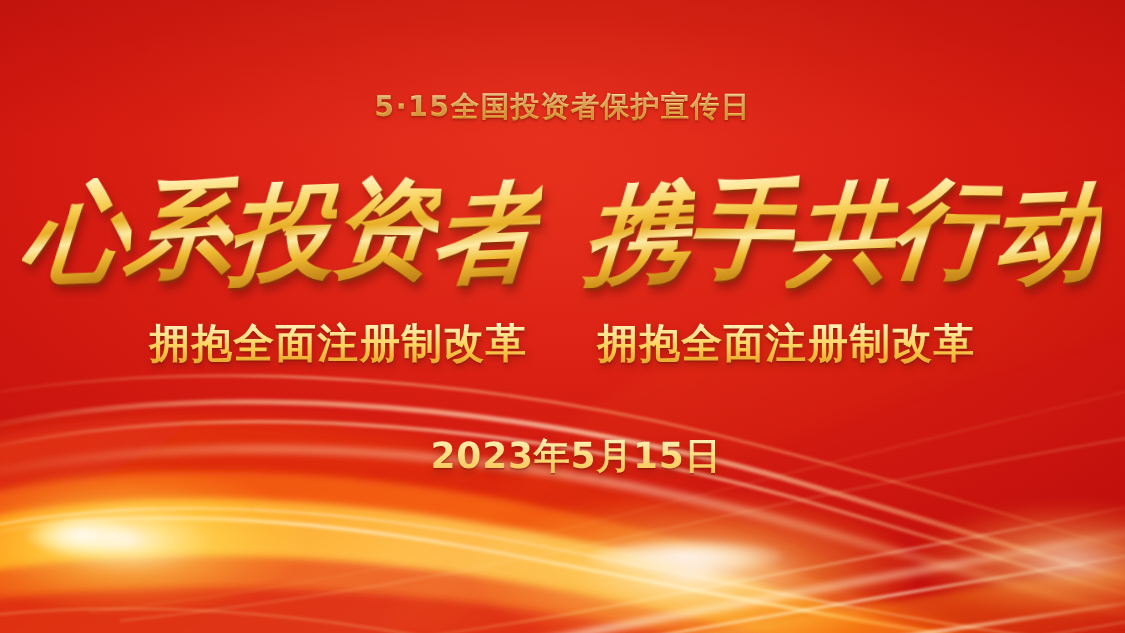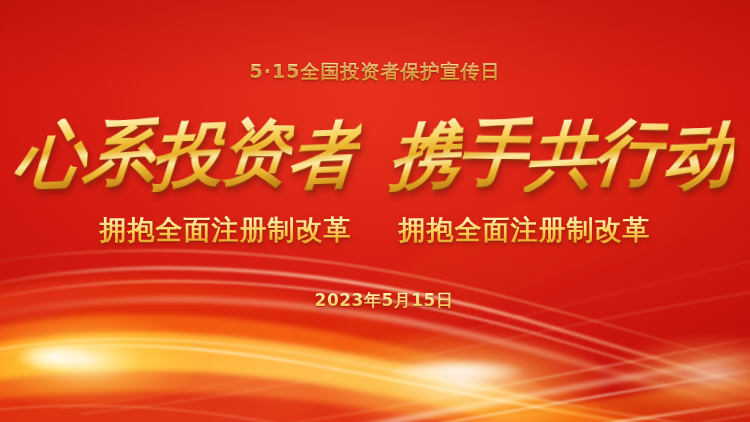--- a/index.html
+++ b/index.html
@@ -207,21 +207,21 @@
       drop-shadow(0 1px 0 rgba(120,26,6,0.55))
       drop-shadow(1px 2px 2px rgba(110,14,6,0.40));
   }
   .sub-gap { display: inline-block; width: 26px; }
 
   .date {
     position: absolute;
     top: 290px;
     left: 18px;
     right: 0;
-    font-size: 17px;
+    font-size: 24px;
     font-weight: 700;
     letter-spacing: 0.5px;
     line-height: 1.2;
     background: linear-gradient(180deg, #fff3c2 0%, #ffdd84 45%, #f4bc45 100%);
     -webkit-background-clip: text;
     background-clip: text;
     -webkit-text-fill-color: transparent;
     filter:
       drop-shadow(0 1px 0 rgba(120,26,6,0.50))
       drop-shadow(0 2px 3px rgba(110,14,6,0.35));

